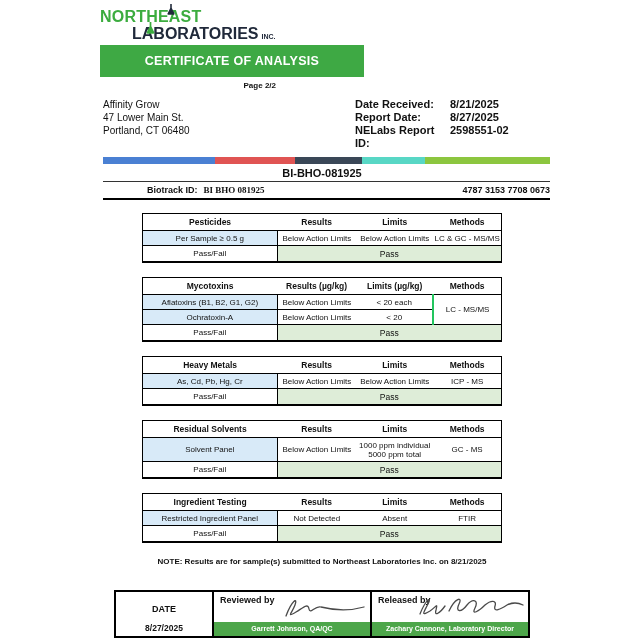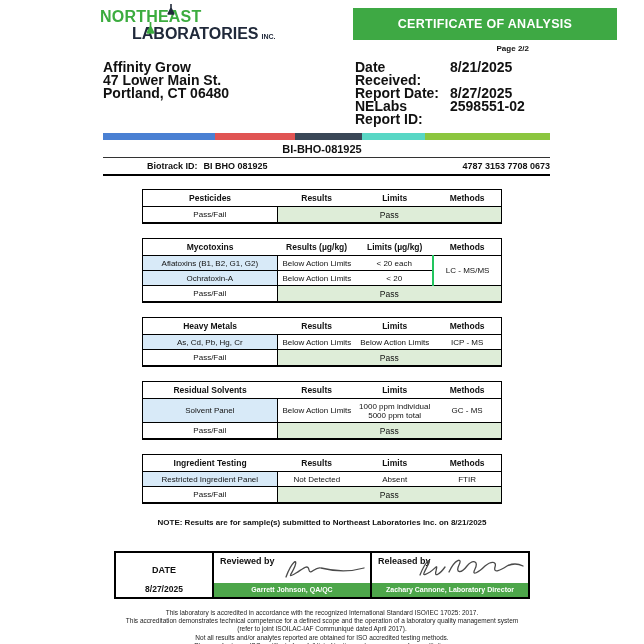--- a/index.html
+++ b/index.html
@@ -1,45 +1,45 @@
 <!DOCTYPE html>
 <html style="--brand-green: #3CAC3F; --banner-green: #3EA944; --navy: #20293A; --cell-blue: #D8EAF8; --pass-green: #DEEDD8; --signbar-green: #4DA64A; --pjla-blue: #2B3990; --pjla-red: #C1272D;"><head>
 <meta charset="utf-8">
 <style>
   html,body{margin:0;padding:0;background:#fff;}
   body{width:644px;height:644px;overflow:hidden;font-family:"Liberation Sans",sans-serif;color:#111;}
   .page{position:relative;width:644px;height:644px;}
 
   
-  .header{display:flex;justify-content:space-between;align-items:flex-start;padding:8px 27px 0 100px;}
+  .header{display:flex;justify-content:space-between;align-items:flex-start;padding:8px 27px 0 100px;flex-direction:column;}
   .logo-block{position:relative;line-height:17px;}
   .logo-line1{color:var(--brand-green,#3CAC3F);font-weight:bold;font-size:16px;letter-spacing:.2px;}
   .logo-line2{color:var(--navy,#20293A);font-weight:bold;font-size:16px;margin-left:32px;}
   .inc{font-size:7px;margin-left:3px;}
   .flask{position:absolute;}
   .flask1{left:67px;top:-4px;}
   .flask2{left:46px;top:14px;}
   .banner-block{text-align:right;}
   .banner{background:var(--banner-green,#3EA944);color:#fff;font-weight:bold;font-size:12.5px;width:264px;box-sizing:border-box;padding:9px 0;text-align:center;letter-spacing:.3px;}
   .page-num{font-size:8px;font-weight:bold;margin-top:4px;margin-right:88px;}
 
   
   .info-row{display:flex;justify-content:space-between;margin:8px 94px 0 103px;}
-  .client-block{font-size:14px;font-weight:bold;line-height:13px;}
-  .report-block{display:grid;grid-template-columns:95px auto;font-size:14px;font-weight:bold;line-height:13px;min-width:195px;}
+  .client-block{font-size:10px;font-weight:normal;line-height:13px;}
+  .report-block{display:grid;grid-template-columns:95px auto;font-size:11px;font-weight:bold;line-height:13px;min-width:195px;}
 
   
   .rainbow{display:flex;height:7px;margin:7px 94px 0 103px;}
   .rainbow div{height:100%;}
 
   
   .sample-id{text-align:center;font-weight:bold;font-size:11px;margin-top:3px;}
   .thin-rule{border-top:1px solid #333;margin:2px 94px 0 103px;}
   .biotrack-row{display:flex;justify-content:space-between;margin:0 94px 0 103px;padding:3px 0 3px 44px;font-size:9px;font-weight:bold;}
-  .bt-val{font-weight:bold;margin-left:6px;}
+  .bt-val{font-weight:bold;margin-left:6px;font-family:Liberation Serif, serif;}
   .thick-rule{border-top:2.5px solid #000;margin:0 94px 0 103px;}
 
   
   #tables{margin-top:13px;}
   .rtable{width:360px;margin:0 auto 14px;border-collapse:collapse;border:1px solid #000;border-bottom:2.5px solid #000;table-layout:fixed;}
   .rtable th{font-size:8.5px;font-weight:bold;padding:3px 0;border-bottom:1px solid #000;text-align:center;}
   .rtable td{font-size:8px;padding:2.5px 0;text-align:center;border-bottom:1px solid #000;}
   .rtable tr:last-child td{border-bottom:none;}
   .rtable td.name{background:var(--cell-blue,#D8EAF8);border-right:1px solid #000;}
   .rtable td.pf{background:#fff;border-right:1px solid #000;}
@@ -125,20 +125,26 @@
           <col style="width: 19%;">
         </colgroup>
         <tbody>
           <tr>
             <th class="cat">Pesticides</th>
             <th>Results</th>
             <th>Limits</th>
             <th>Methods</th>
           </tr>
           <tr>
+            <td class="name">Per Sample ≥ 0.5 g</td>
+            <td class="val">Below Action Limits</td>
+            <td class="val lim">Below Action Limits</td>
+            <td class="val meth">LC &amp; GC - MS/MS</td>
+          </tr>
+          <tr>
             <td class="pf">Pass/Fail</td>
             <td class="pass" colspan="3">Pass</td>
           </tr>
         </tbody>
       </table>
       <table class="rtable">
         <colgroup>
           <col style="width: 37.5%;">
           <col style="width: 22%;">
           <col style="width: 21.5%;">

